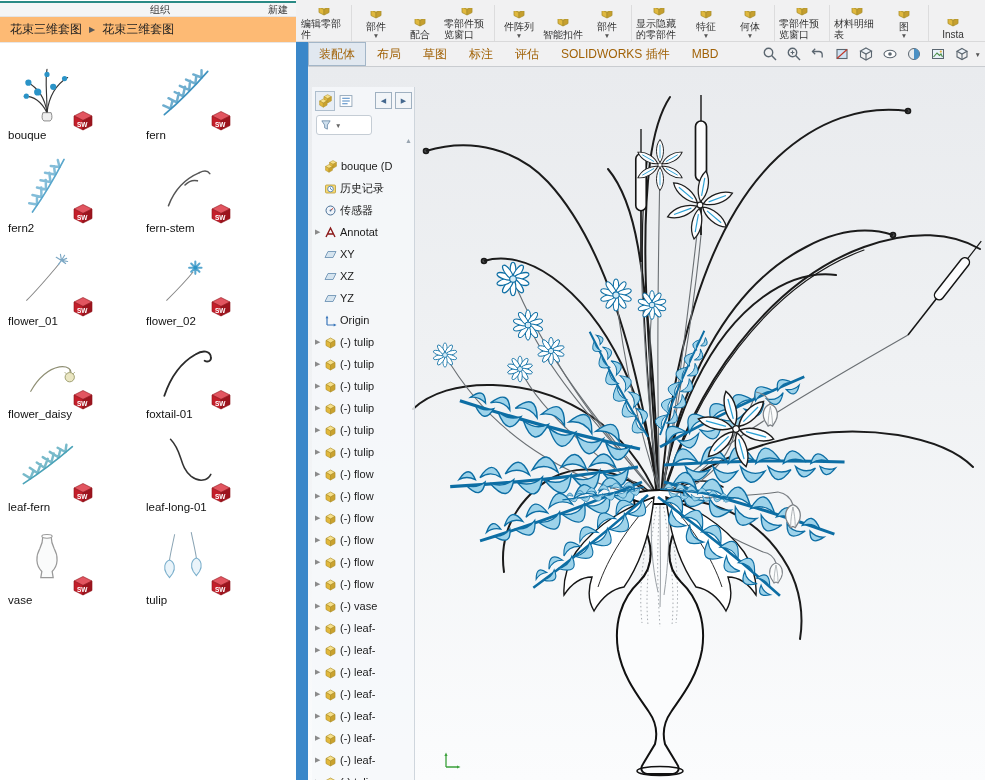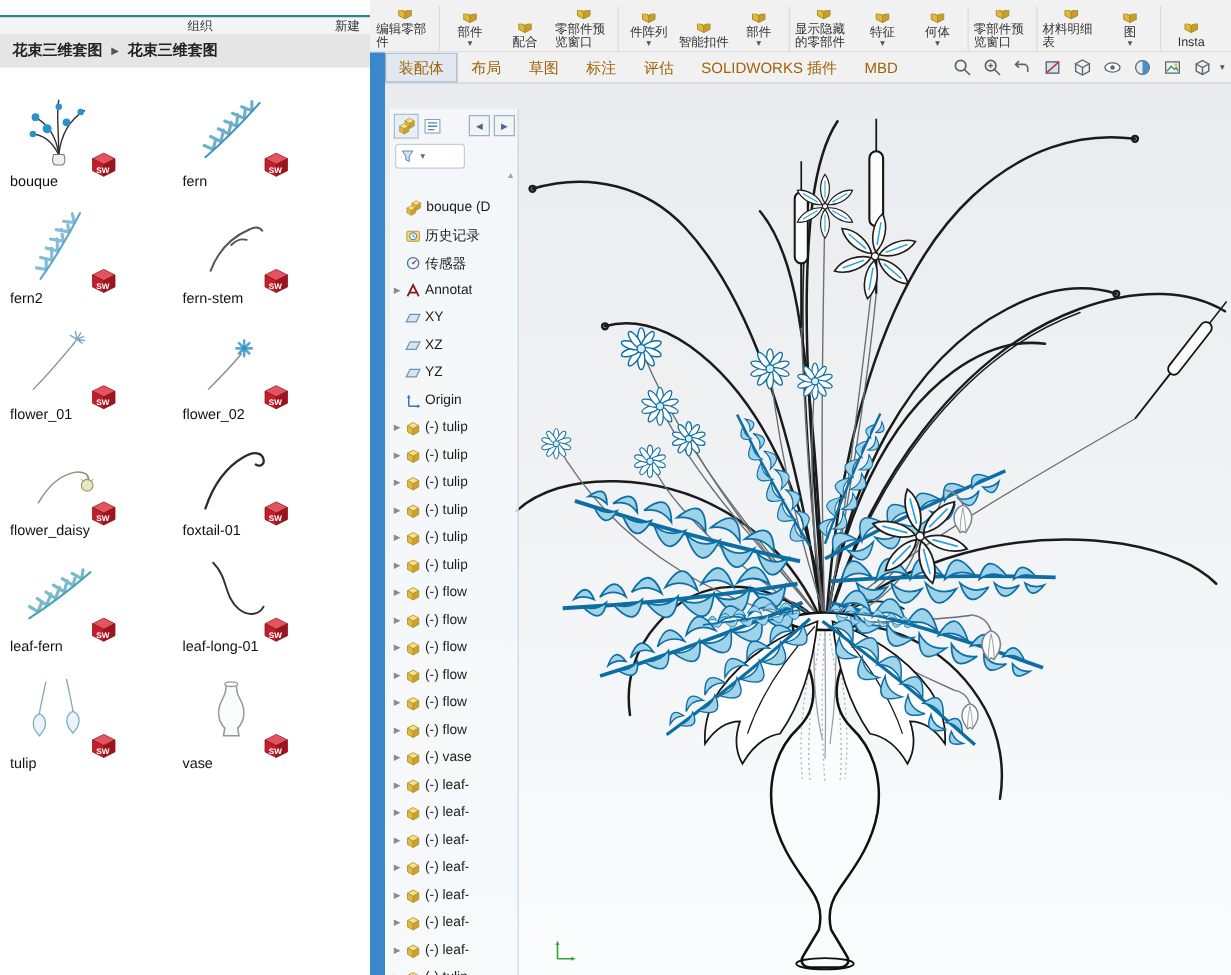--- a/index.html
+++ b/index.html
@@ -3,26 +3,26 @@
 <meta charset="utf-8">
 <style>
   html,body{margin:0;padding:0;}
   body{
     width:985px;height:780px;overflow:hidden;position:relative;
     font-family:"Liberation Sans","DejaVu Sans",sans-serif;
     background:#ffffff;color:#1b1b1b;
     -webkit-font-smoothing:antialiased;
   }
   
-  .explorer{position:absolute;left:0;top:12px;width:296px;height:664px;background:#fff;border-right:1px solid #c9c9c9;}
+  .explorer{position:absolute;left:0;top:1px;width:296px;height:664px;background:#fff;border-right:1px solid #c9c9c9;}
   .exp-topline{height:2px;background:#2a8a85;}
   .exp-toolbar{height:13px;background:#f4f5f6;border-bottom:1px solid #e4e4e4;font-size:10px;color:#333;display:flex;align-items:center;}
   .exp-tool{margin-left:150px;}
   .exp-tool2{margin-left:98px;}
-  .exp-breadcrumb{height:25px;border-bottom:1px solid #e7e7e7;display:flex;align-items:center;padding-left:7px;font-size:12px;color:#222;background:#e5e5e5;font-weight:bold;}
+  .exp-breadcrumb{height:25px;border-bottom:1px solid #e7e7e7;display:flex;align-items:center;padding-left:7px;font-size:12px;color:#222;background:#fdba74;}
   .crumb{padding:2px 3px;cursor:default;}
   .crumb-sep{font-size:8px;color:#555;margin:0 4px;}
   .file-grid{display:grid;grid-template-columns:138px 138px;padding:14px 0 0 8px;}
   .file-item{width:130px;height:93px;display:flex;flex-direction:column;align-items:flex-start;}
   .thumb-wrap{position:relative;width:78px;height:70px;display:flex;align-items:center;justify-content:center;}
   .thumb-svg{width:62px;height:62px;}
   .sw-badge{position:absolute;right:-8px;bottom:-4px;width:22px;height:22px;}
   .file-label{font-size:11.5px;color:#111;margin-top:2px;white-space:nowrap;}
   
   .sw-ribbon{position:absolute;left:296px;top:0;width:689px;height:42px;background:#f1f1f2;border-bottom:1px solid #d9d9da;display:flex;align-items:flex-end;padding-left:3px;box-sizing:border-box;}
@@ -375,38 +375,38 @@
           </svg>
         <svg class="sw-badge">
             <use href="#i-sw"></use>
           </svg>
       </div>
       <div class="file-label">leaf-long-01</div>
     </div>
     <div class="file-item">
       <div class="thumb-wrap">
         <svg class="thumb-svg">
+            <use href="#t-vase"></use>
+          </svg>
+        <svg class="sw-badge">
+            <use href="#i-sw"></use>
+          </svg>
+      </div>
+      <div class="file-label">vase</div>
+    </div>
+    <div class="file-item">
+      <div class="thumb-wrap">
+        <svg class="thumb-svg">
             <use href="#t-tulip"></use>
           </svg>
         <svg class="sw-badge">
             <use href="#i-sw"></use>
           </svg>
       </div>
       <div class="file-label">tulip</div>
-    </div>
-    <div class="file-item">
-      <div class="thumb-wrap">
-        <svg class="thumb-svg">
-            <use href="#t-vase"></use>
-          </svg>
-        <svg class="sw-badge">
-            <use href="#i-sw"></use>
-          </svg>
-      </div>
-      <div class="file-label">vase</div>
     </div>
   </div>
 </div>
 
 <div class="sw-ribbon">
   <div class="rbtn">
     <span class="ric"><svg width="16" height="16">
           <use href="#i-rcube"></use>
         </svg></span>
     <span class="rlabel">编辑零部件</span>

